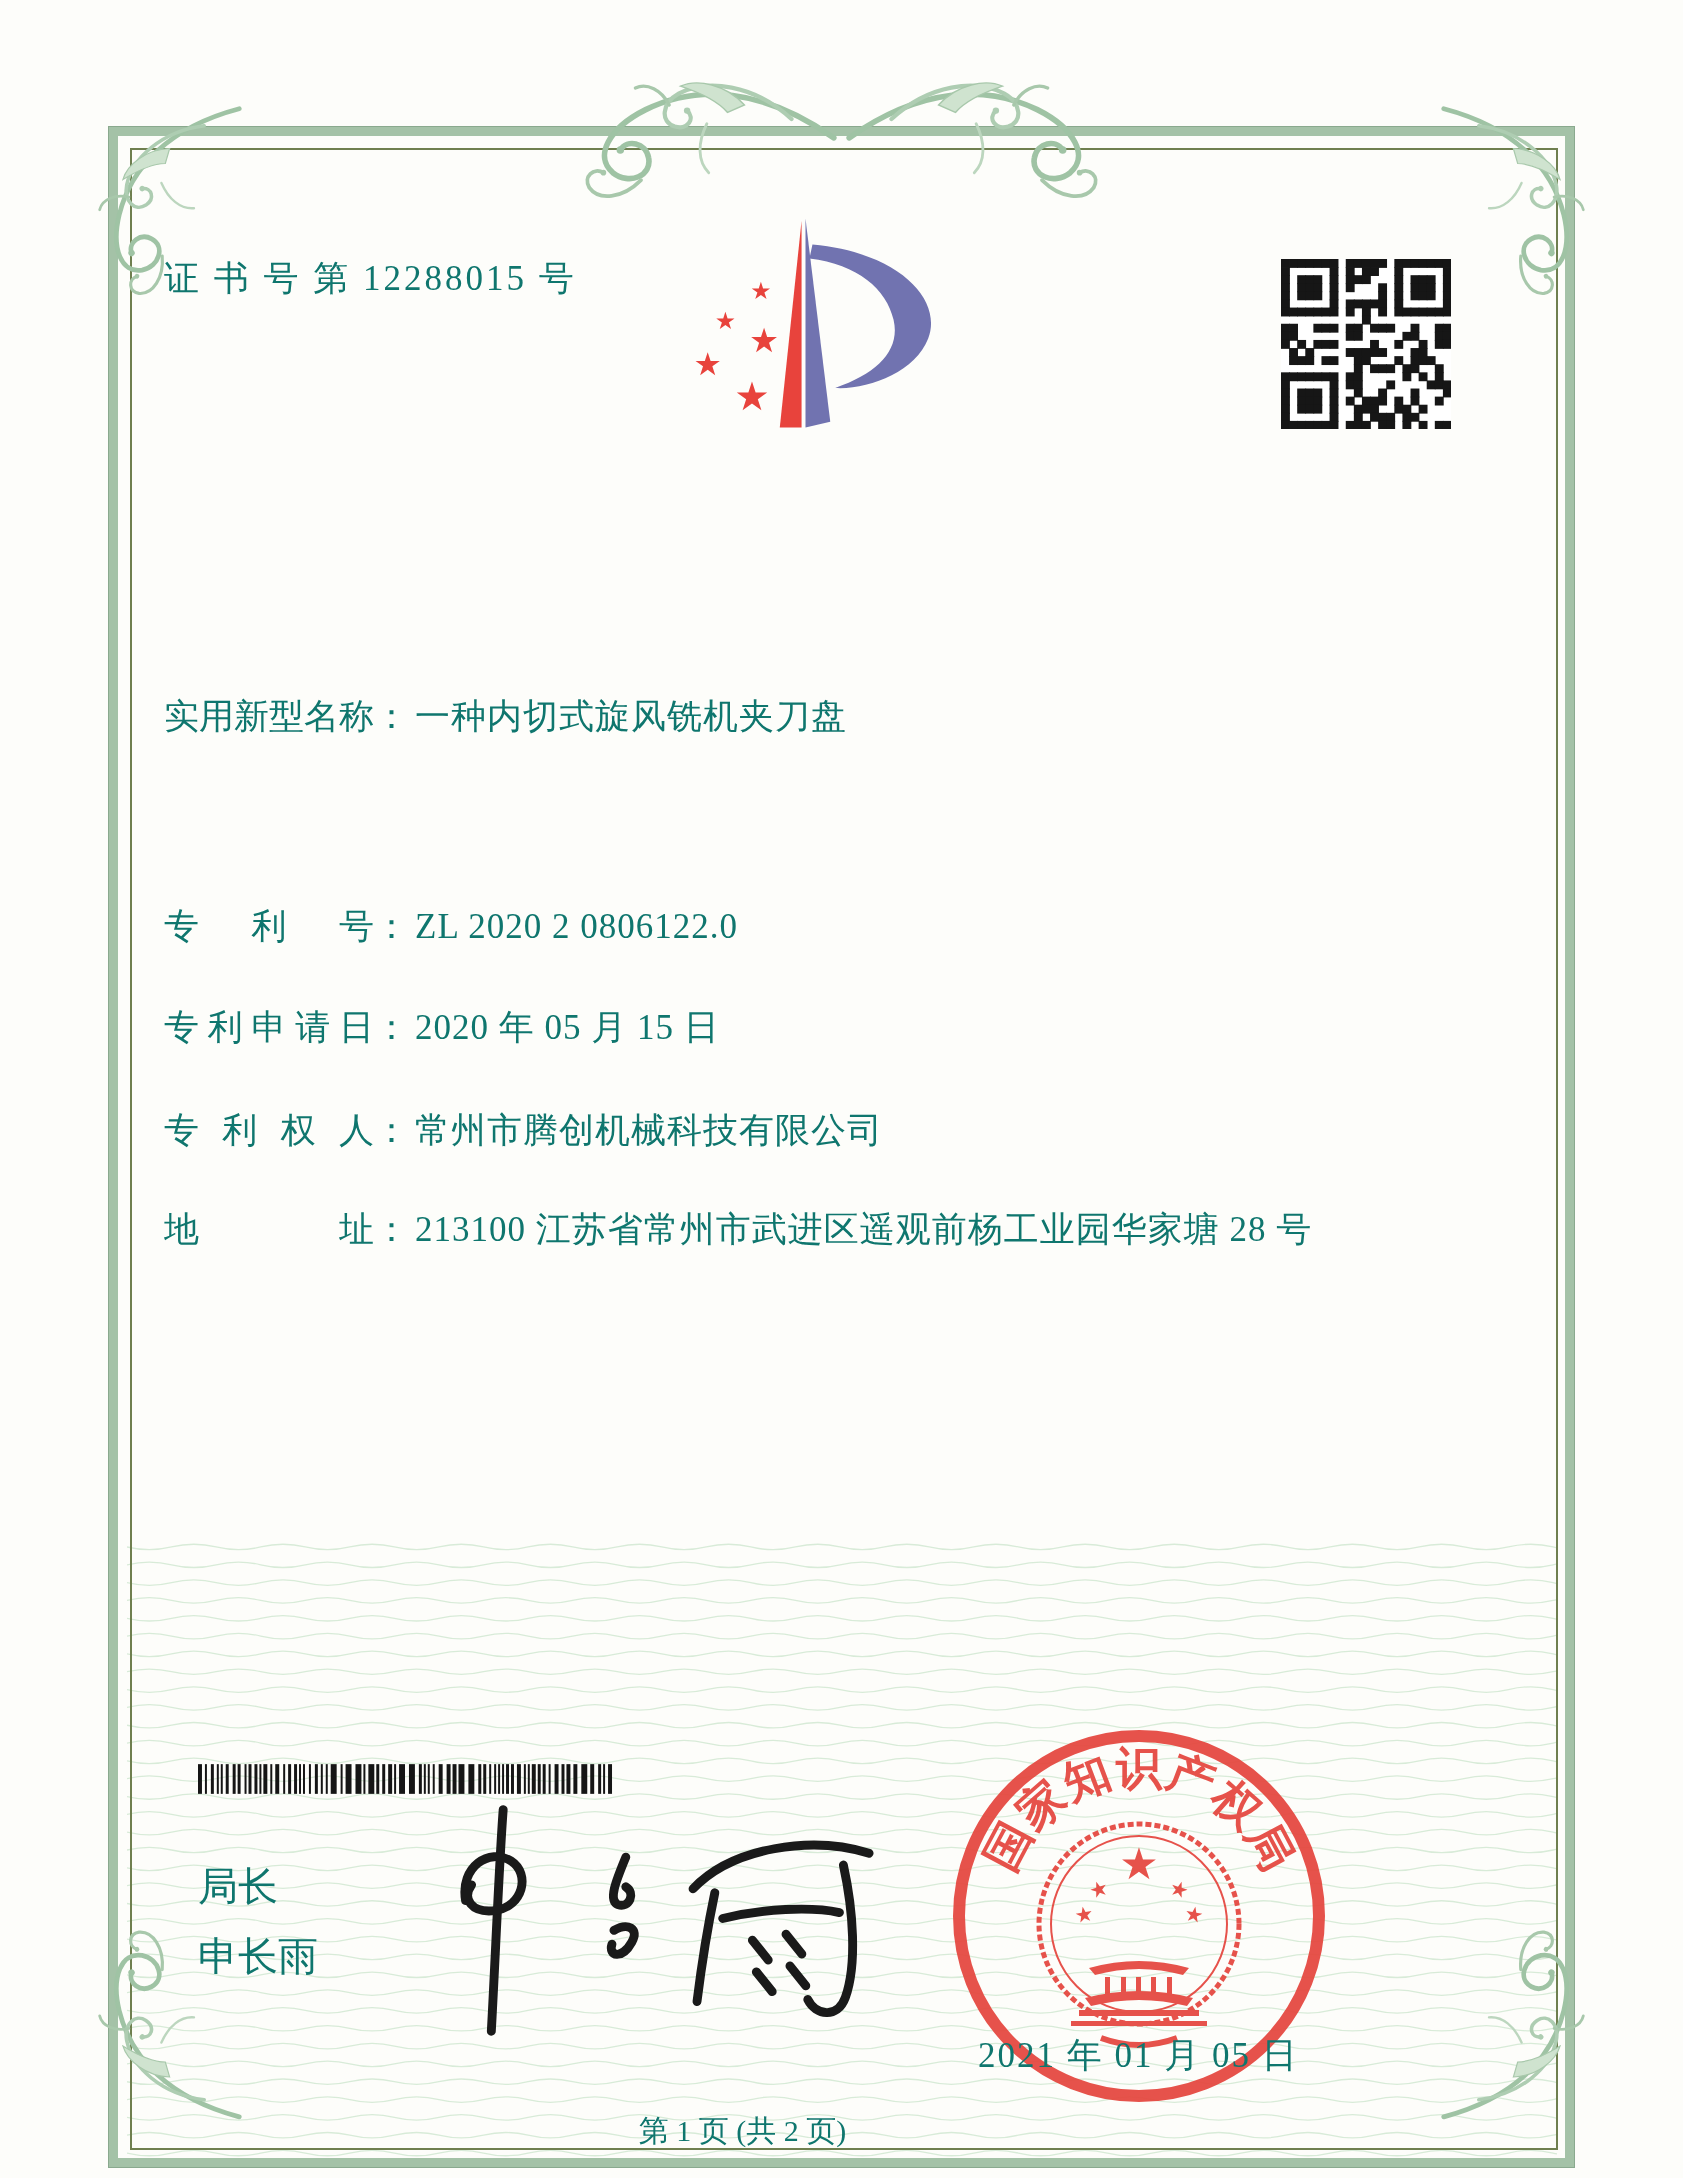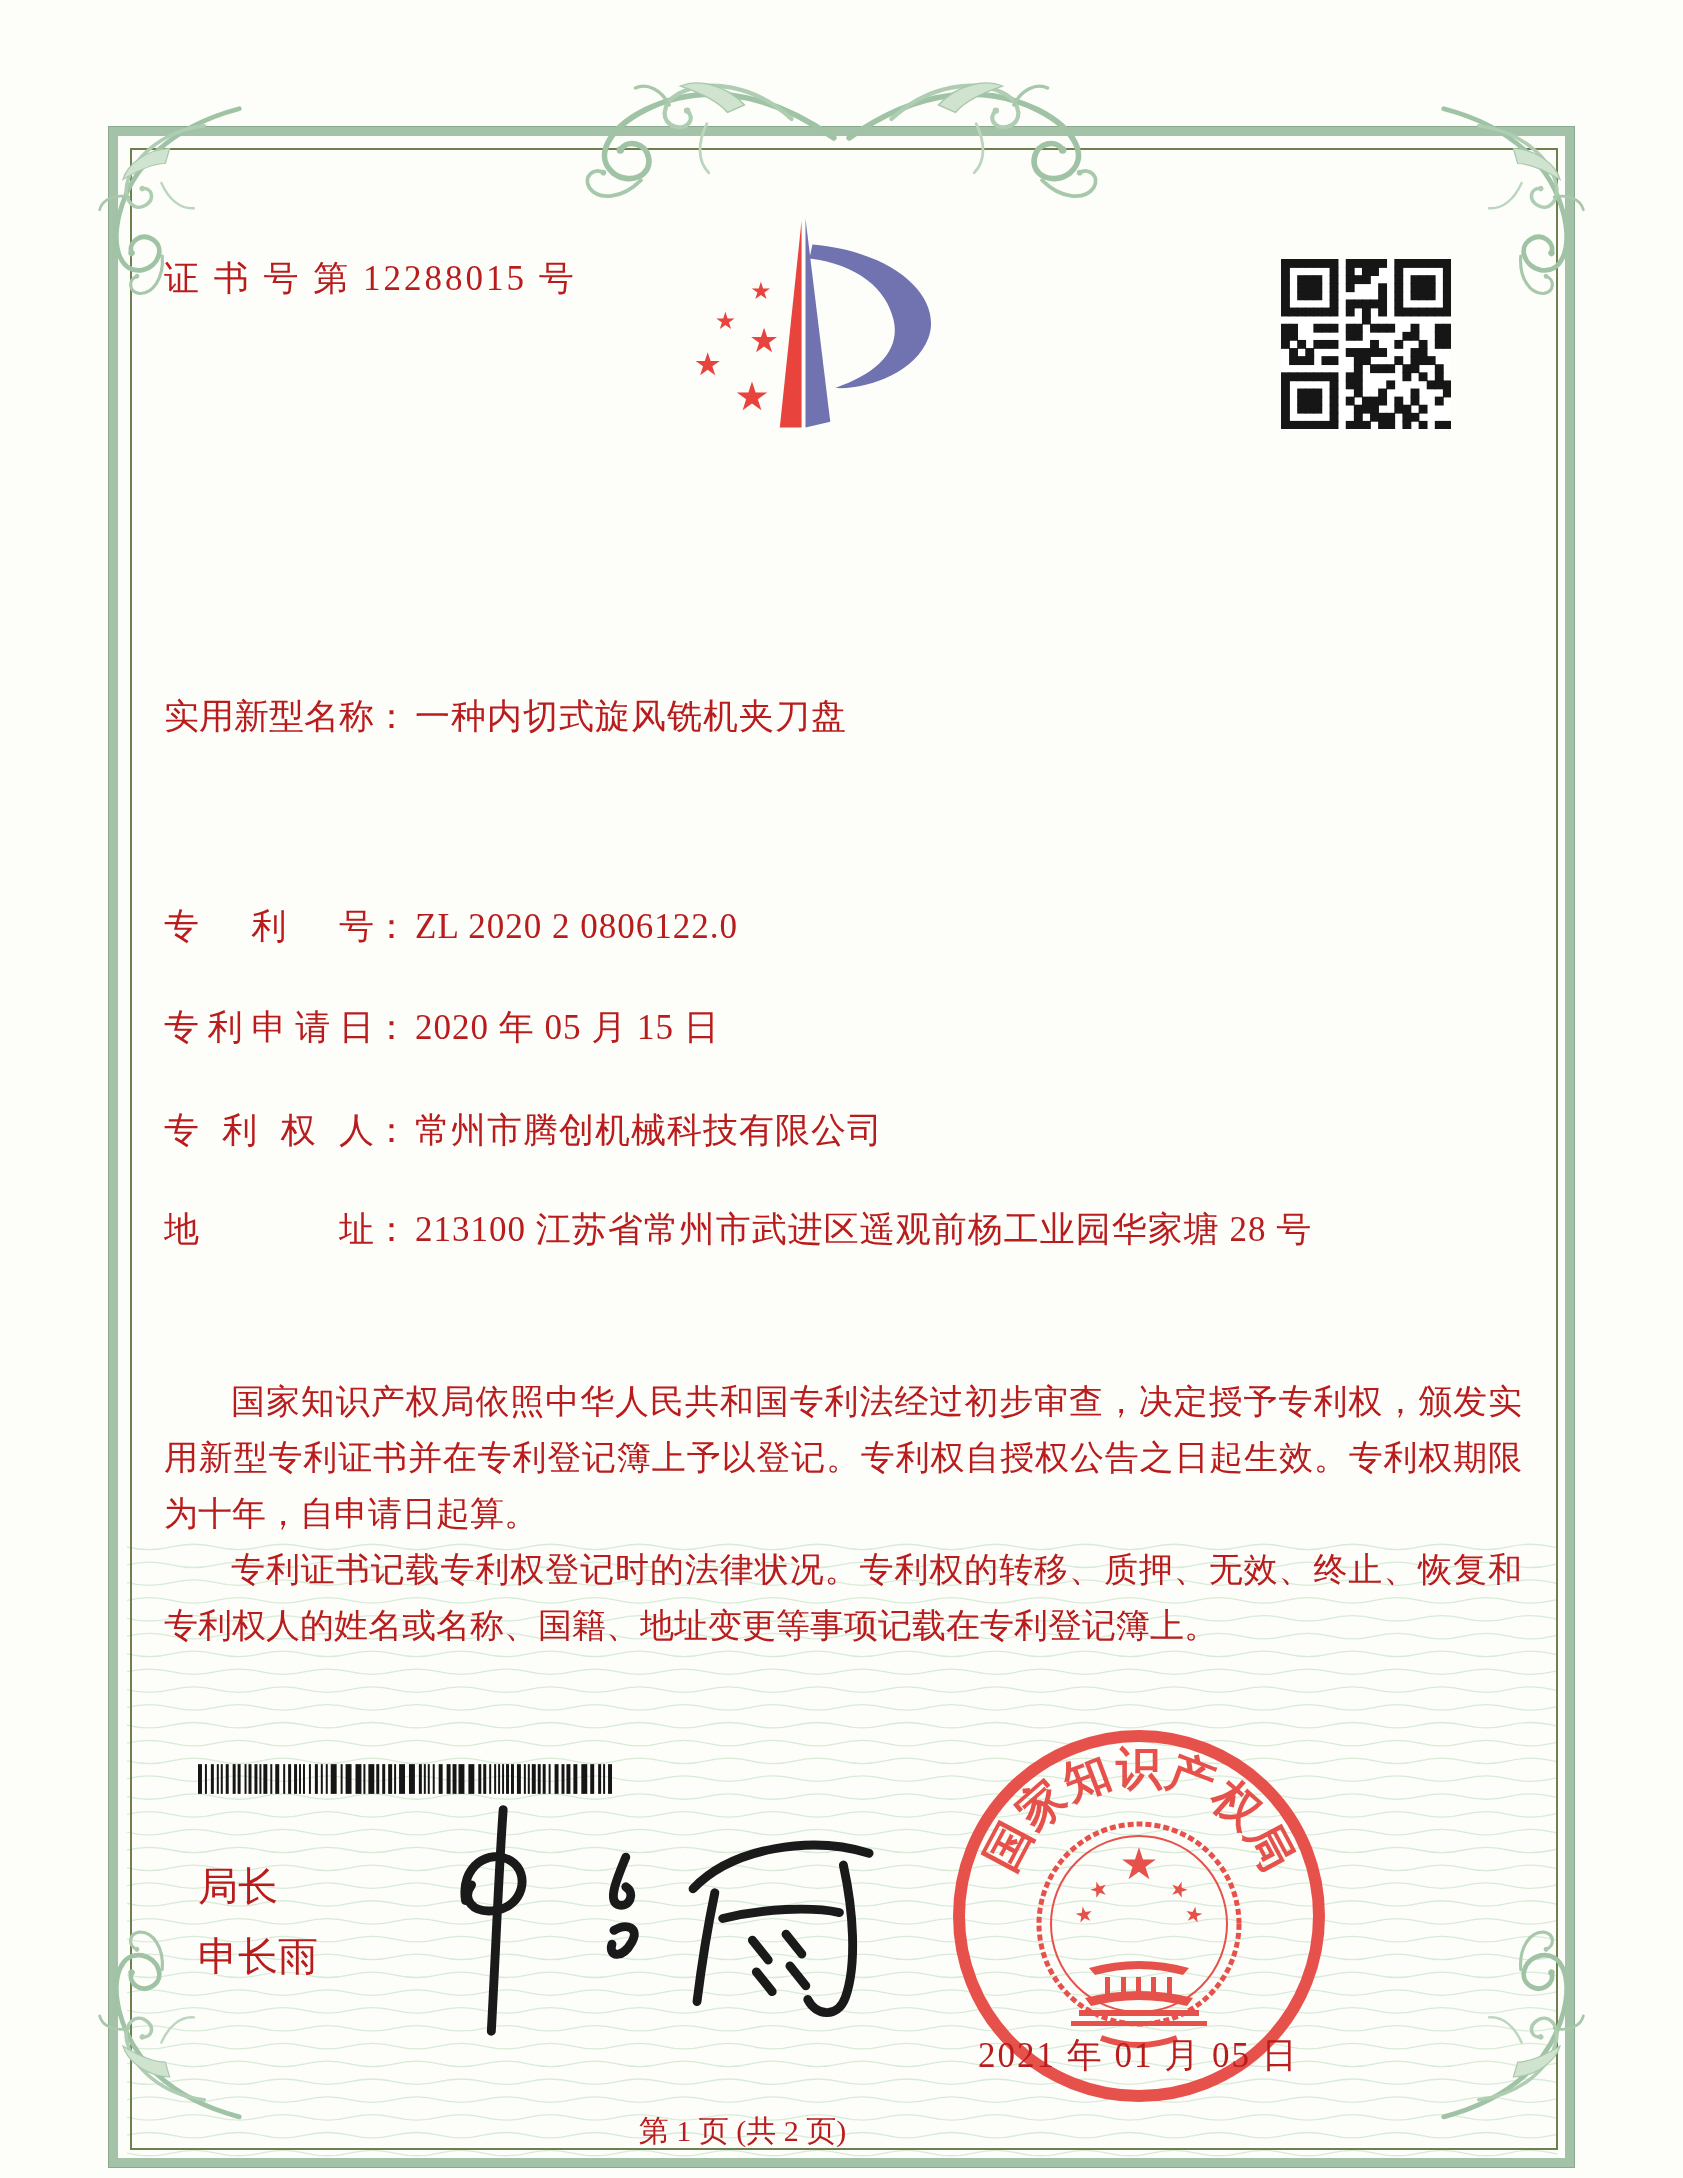--- a/index.html
+++ b/index.html
@@ -1,17 +1,17 @@
 <!DOCTYPE html>
 <html><head>
 <meta charset="utf-8">
 <style>
   html,body{margin:0;padding:0;background:#e8e8e6;}
   .page{position:relative;width:1683px;height:2178px;margin:0 auto;background:#fdfdfa;
-        overflow:hidden;font-family:"Liberation Serif",serif;color:#b91c1c;}
+        overflow:hidden;font-family:"Liberation Serif",serif;color:#0f766e;}
   
   .frame-outer{position:absolute;left:109px;top:127px;width:1447px;height:2022px;
         border:9px solid #a4c2a7;outline:1px solid #8aa98e;z-index:1;}
   .frame-inner{position:absolute;left:130px;top:148px;width:1424px;height:1998px;
         border:2px solid #6f7f4f;z-index:1;}
   .orn{position:absolute;left:0;top:0;width:1683px;height:2178px;z-index:1;pointer-events:none;}
   .waves{position:absolute;left:127px;top:1539px;z-index:0;}
   
   .cert-no{position:absolute;left:164px;top:255px;font-size:35px;letter-spacing:3px;z-index:2;}
   .logo{position:absolute;left:634px;top:203px;z-index:2;}
@@ -358,24 +358,20 @@
   <div class="field-row" style="top:1004px">
     <span class="flabel">专利申请日</span><span class="colon">：</span><span class="fvalue">2020 年 05 月 15 日</span>
   </div>
   <div class="field-row" style="top:1107px">
     <span class="flabel">专利权人</span><span class="colon">：</span><span class="fvalue">常州市腾创机械科技有限公司</span>
   </div>
   <div class="field-row" style="top:1206px">
     <span class="flabel">地址</span><span class="colon">：</span><span class="fvalue">213100 江苏省常州市武进区遥观前杨工业园华家塘 28 号</span>
   </div>
 
-  <div class="body-text">
-    <p>国家知识产权局依照中华人民共和国专利法经过初步审查，决定授予专利权，颁发实用新型专利证书并在专利登记簿上予以登记。专利权自授权公告之日起生效。专利权期限为十年，自申请日起算。</p>
-    <p>专利证书记载专利权登记时的法律状况。专利权的转移、质押、无效、终止、恢复和专利权人的姓名或名称、国籍、地址变更等事项记载在专利登记簿上。</p>
-  </div>
 
   <svg class="barcode" id="barcode" width="416" height="30" viewBox="0 0 420 30">
       <rect x="0" y="0" width="4" height="30" fill="#151515"></rect>
       <rect x="7" y="0" width="2" height="30" fill="#151515"></rect>
       <rect x="13" y="0" width="3" height="30" fill="#151515"></rect>
       <rect x="19" y="0" width="2" height="30" fill="#151515"></rect>
       <rect x="23" y="0" width="2" height="30" fill="#151515"></rect>
       <rect x="28" y="0" width="3" height="30" fill="#151515"></rect>
       <rect x="35" y="0" width="3" height="30" fill="#151515"></rect>
       <rect x="40" y="0" width="3" height="30" fill="#151515"></rect>

